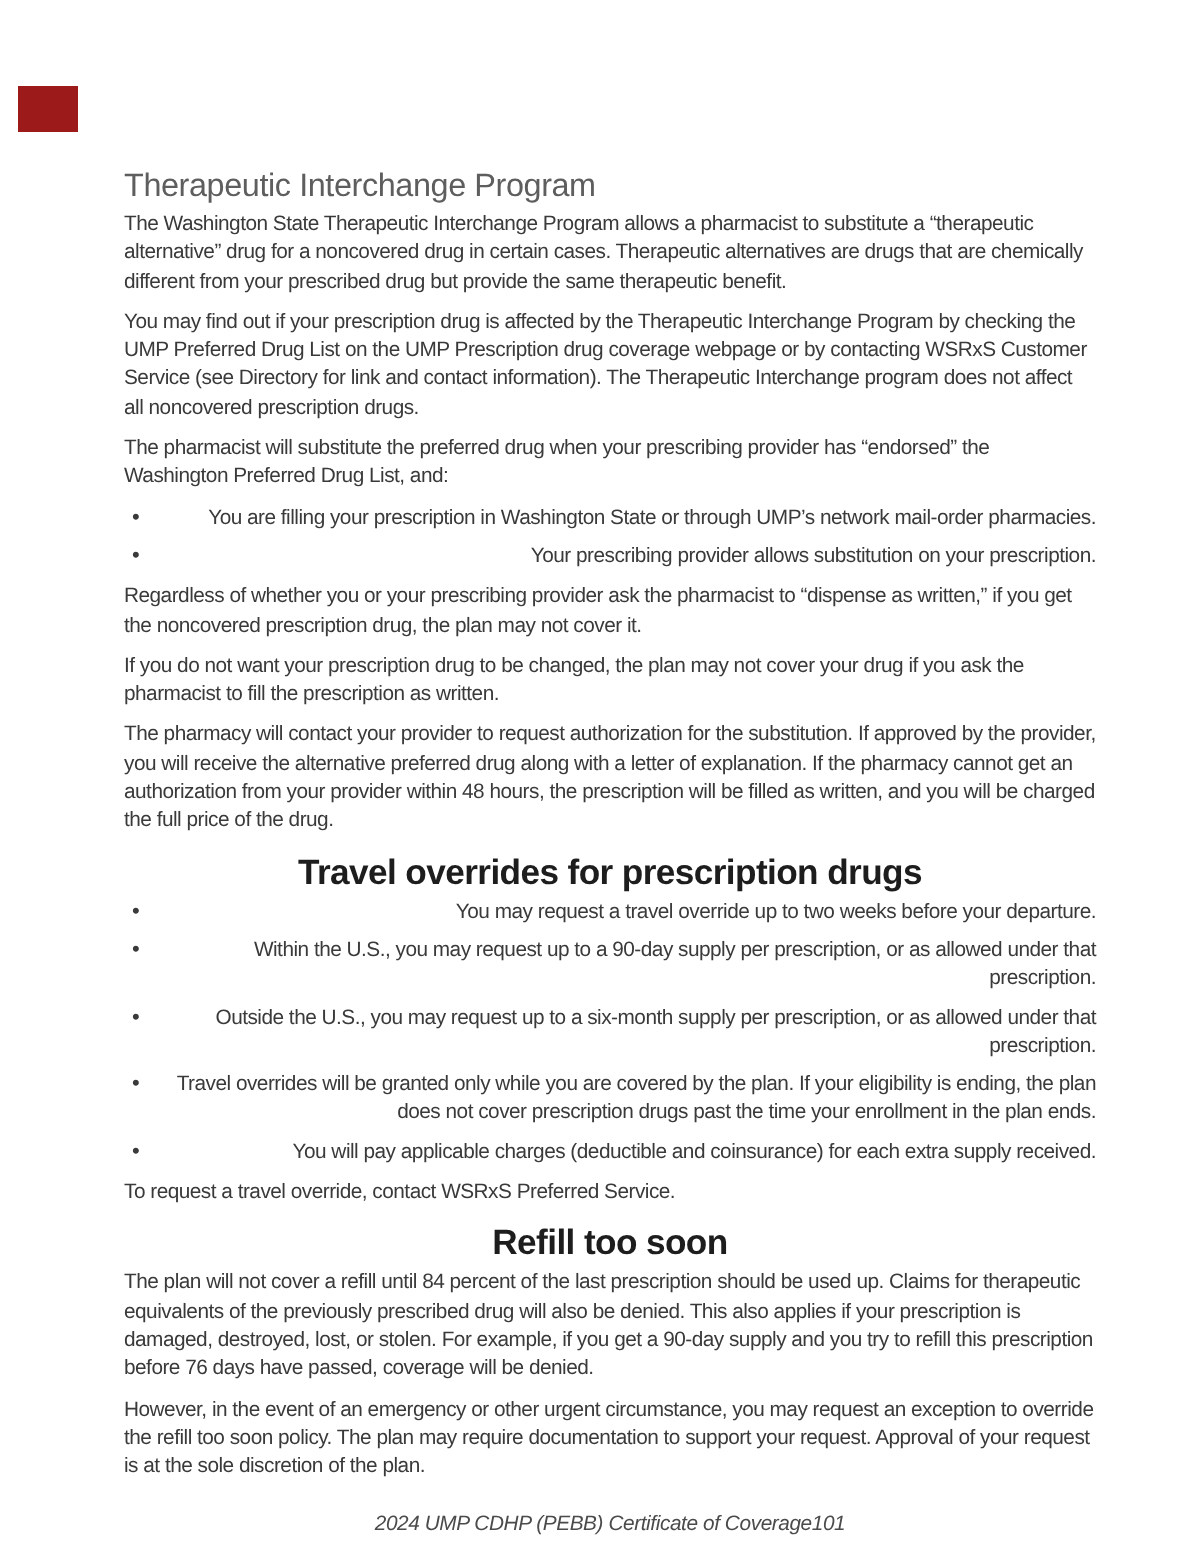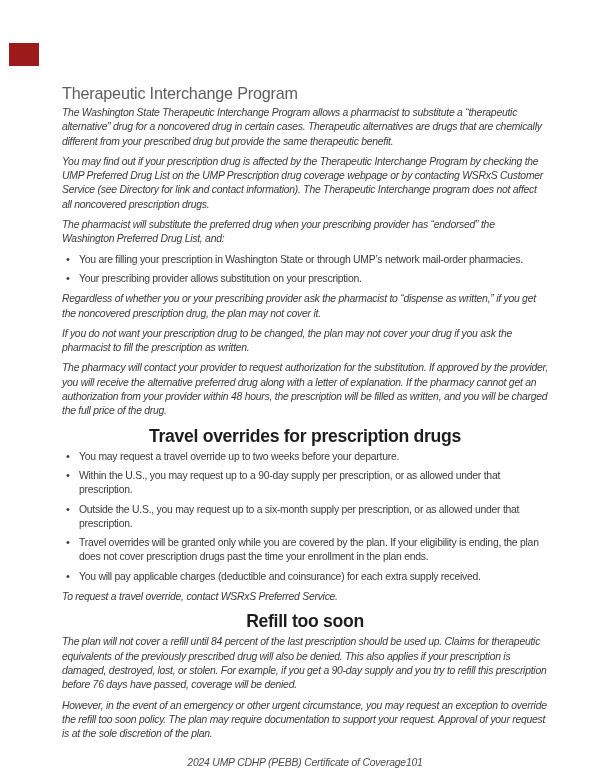--- a/index.html
+++ b/index.html
@@ -46,26 +46,26 @@
     color: #1d1d1d;
     line-height: 21px;
     text-align: center;
   }
   .content p {
     margin: 0 0 6px 0;
     font-size: 10.4px;
     line-height: 14.3px;
     letter-spacing: -0.25px;
     color: #3a3a3a;
-    font-style: italic;
   }
   .content ul {
     list-style: none;
     margin: 2px 0 6px 0;
     padding: 0 0 0 4px;
+    text-align: right;
   }
   .content li {
     position: relative;
     padding-left: 13px;
     margin: 0 0 5px 0;
     font-size: 10.4px;
     line-height: 14.3px;
     letter-spacing: -0.25px;
     color: #3a3a3a;
   }

